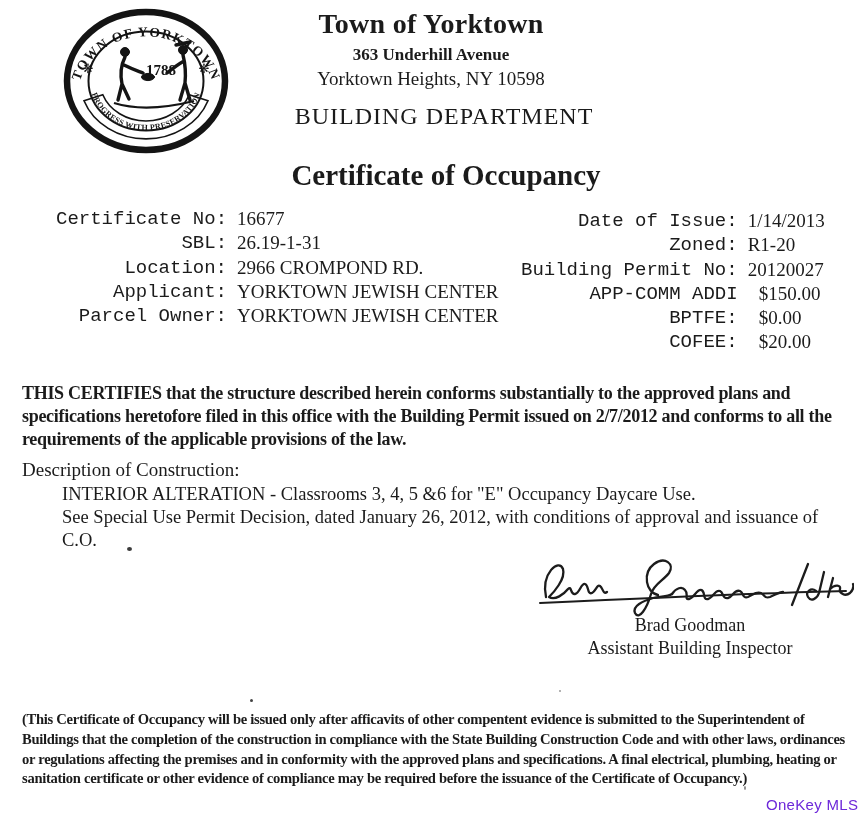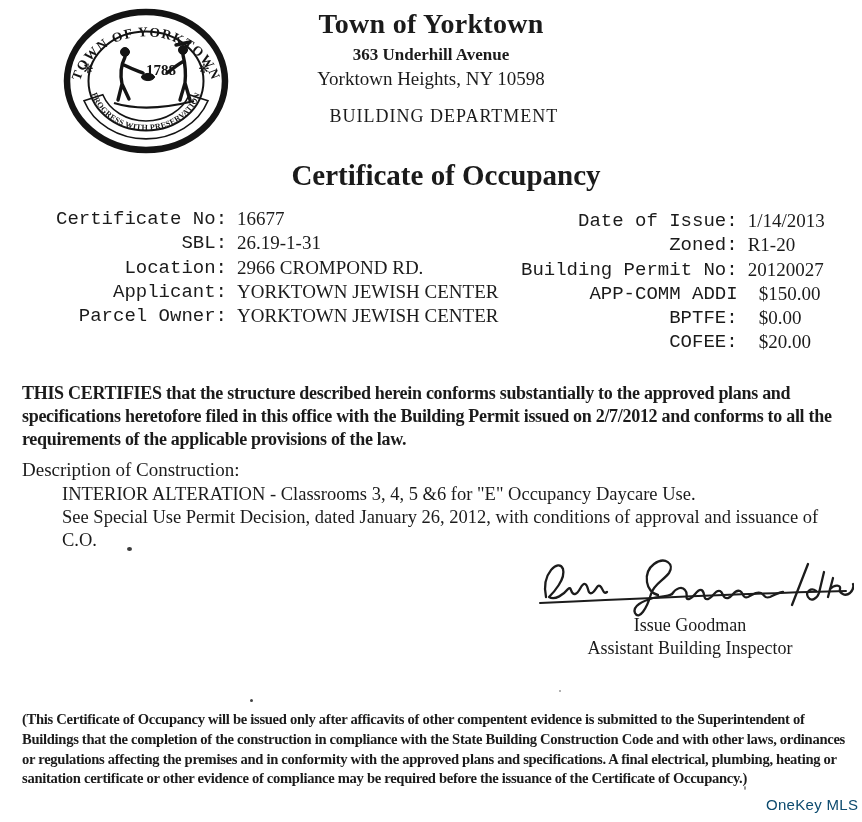--- a/index.html
+++ b/index.html
@@ -7,21 +7,21 @@
     position:relative;width:862px;height:822px;background:#ffffff;
     font-family:"Liberation Serif", serif;color:#1b1b1b;overflow:hidden;
   }
   
   .seal{position:absolute;left:62px;top:6px;width:168px;height:150px;}
   .hdr-block{position:absolute;left:20px;top:8px;width:822px;text-align:center;}
   .town-name{font-size:28px;font-weight:bold;line-height:32px;letter-spacing:.3px;}
   .addr1{font-size:17px;font-weight:bold;line-height:22px;margin-top:4px;}
   .addr2{font-size:19px;font-weight:normal;line-height:23px;margin-top:1px;}
   .dept{position:absolute;left:34px;top:102px;width:820px;text-align:center;
-        font-size:18px;line-height:29px;letter-spacing:1px;}
+        font-size:24px;line-height:29px;letter-spacing:1px;}
   .doc-title{position:absolute;left:36px;top:159px;width:820px;text-align:center;
         font-size:29px;font-weight:bold;line-height:33px;}
   
   .details{position:absolute;font-size:19px;line-height:22.3px;border-collapse:collapse;}
   .details-left{left:55px;top:207px;}
   .details-right{left:520px;top:209px;}
   .details .dl{text-align:right;white-space:nowrap;vertical-align:top;font-family:Liberation Mono, monospace;}
   .details .dv{text-align:left;white-space:nowrap;padding-left:9px;vertical-align:top;}
   .details-right .fee .dv{padding-left:20px;}
   
@@ -30,21 +30,21 @@
   .desc-head{position:absolute;left:22px;top:458px;font-size:19px;line-height:23px;}
   .desc-lines{position:absolute;left:62px;top:483px;width:790px;font-size:18.5px;line-height:23.2px;}
   
   .sig-svg{position:absolute;left:536px;top:551px;width:318px;height:70px;}
   .sig-block{position:absolute;left:540px;top:614px;width:300px;text-align:center;
         font-size:18px;line-height:22.5px;}
   
   .disclaimer{position:absolute;left:22px;top:710px;width:834px;
         font-size:14.6px;font-weight:bold;line-height:19.8px;letter-spacing:-0.3px;}
   .watermark{position:absolute;left:766px;top:796px;font-family:"Liberation Sans", sans-serif;
-        font-size:15px;color:#0c4a6e;letter-spacing:.3px;}
+        font-size:15px;color:#6d28d9;letter-spacing:.3px;}
   
   .speck{position:absolute;border-radius:50%;}
   .sp1{left:127px;top:547px;width:5px;height:4px;background:#3a3a3a;}
   .sp2{left:250px;top:699px;width:3px;height:3px;background:#444;}
   .sp3{left:559px;top:690px;width:2px;height:2px;background:#9a9a9a;}
   .sp4{left:744px;top:786px;width:2px;height:4px;background:#8a8a8a;}
   .seal text{font-family:"Liberation Serif", serif;}
 </style>
 </head>
 <body>
@@ -166,21 +166,21 @@
 
       <path d="M280 40 C275 36 269 41 272 46 C275 51 281 48 283 42 L288 21"></path>
       <path d="M292 46 L297 27"></path>
       <path d="M294 38 C299 33 305 34 304 38 C303 42 309 46 314 42 C317 39 318 36 317 33"></path>
 
       <path d="M4 52 C90 48 220 42 310 40" stroke-width="2"></path>
     </g>
   </svg>
 
   <div class="sig-block">
-    <div>Issue Goodman</div>
+    <div>Brad Goodman</div>
     <div>Assistant Building Inspector</div>
   </div>
 
   <div class="disclaimer">(This Certificate of Occupancy will be issued only after afficavits of other compentent evidence is submitted to the Superintendent of Buildings that the completion of the construction in compliance with the State Building Construction Code and with other laws, ordinances or regulations affecting the premises and in conformity with the approved plans and specifications. A final electrical, plumbing, heating or sanitation certificate or other evidence of compliance may be required before the issuance of the Certificate of Occupancy.)</div>
 
   <div class="watermark">OneKey MLS</div>
 
   <div class="speck sp1"></div>
   <div class="speck sp2"></div>
   <div class="speck sp3"></div>

